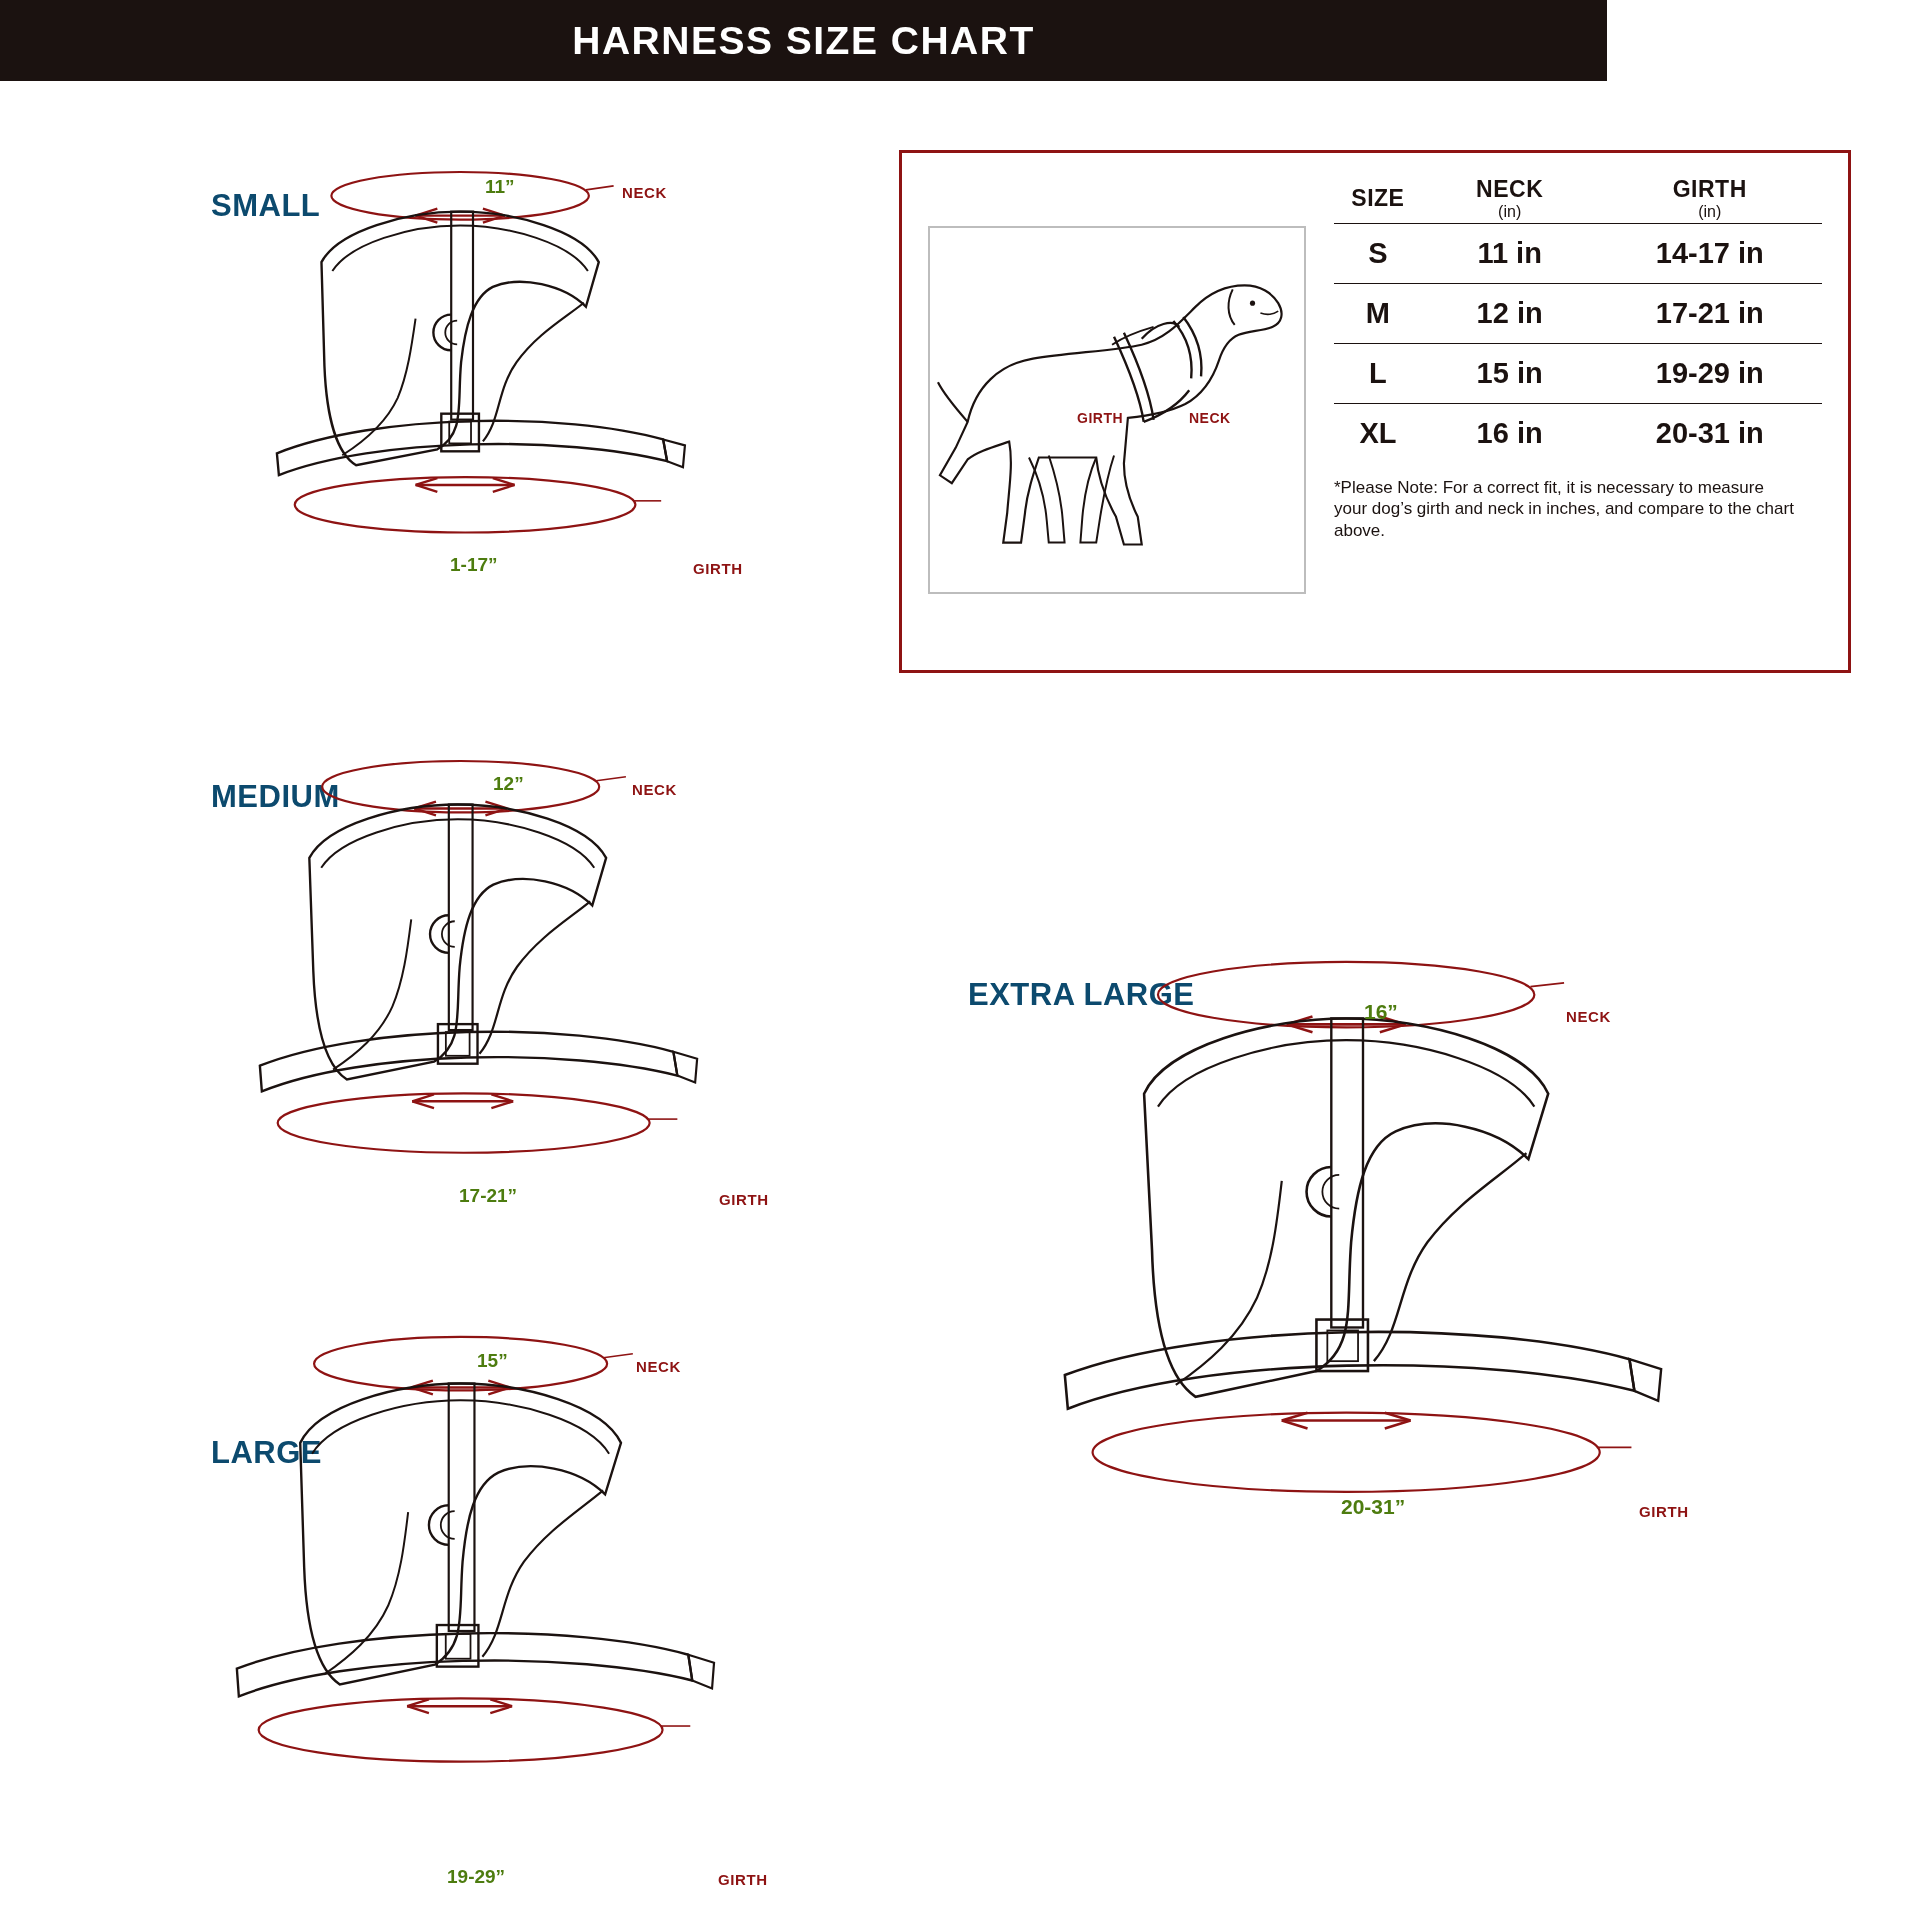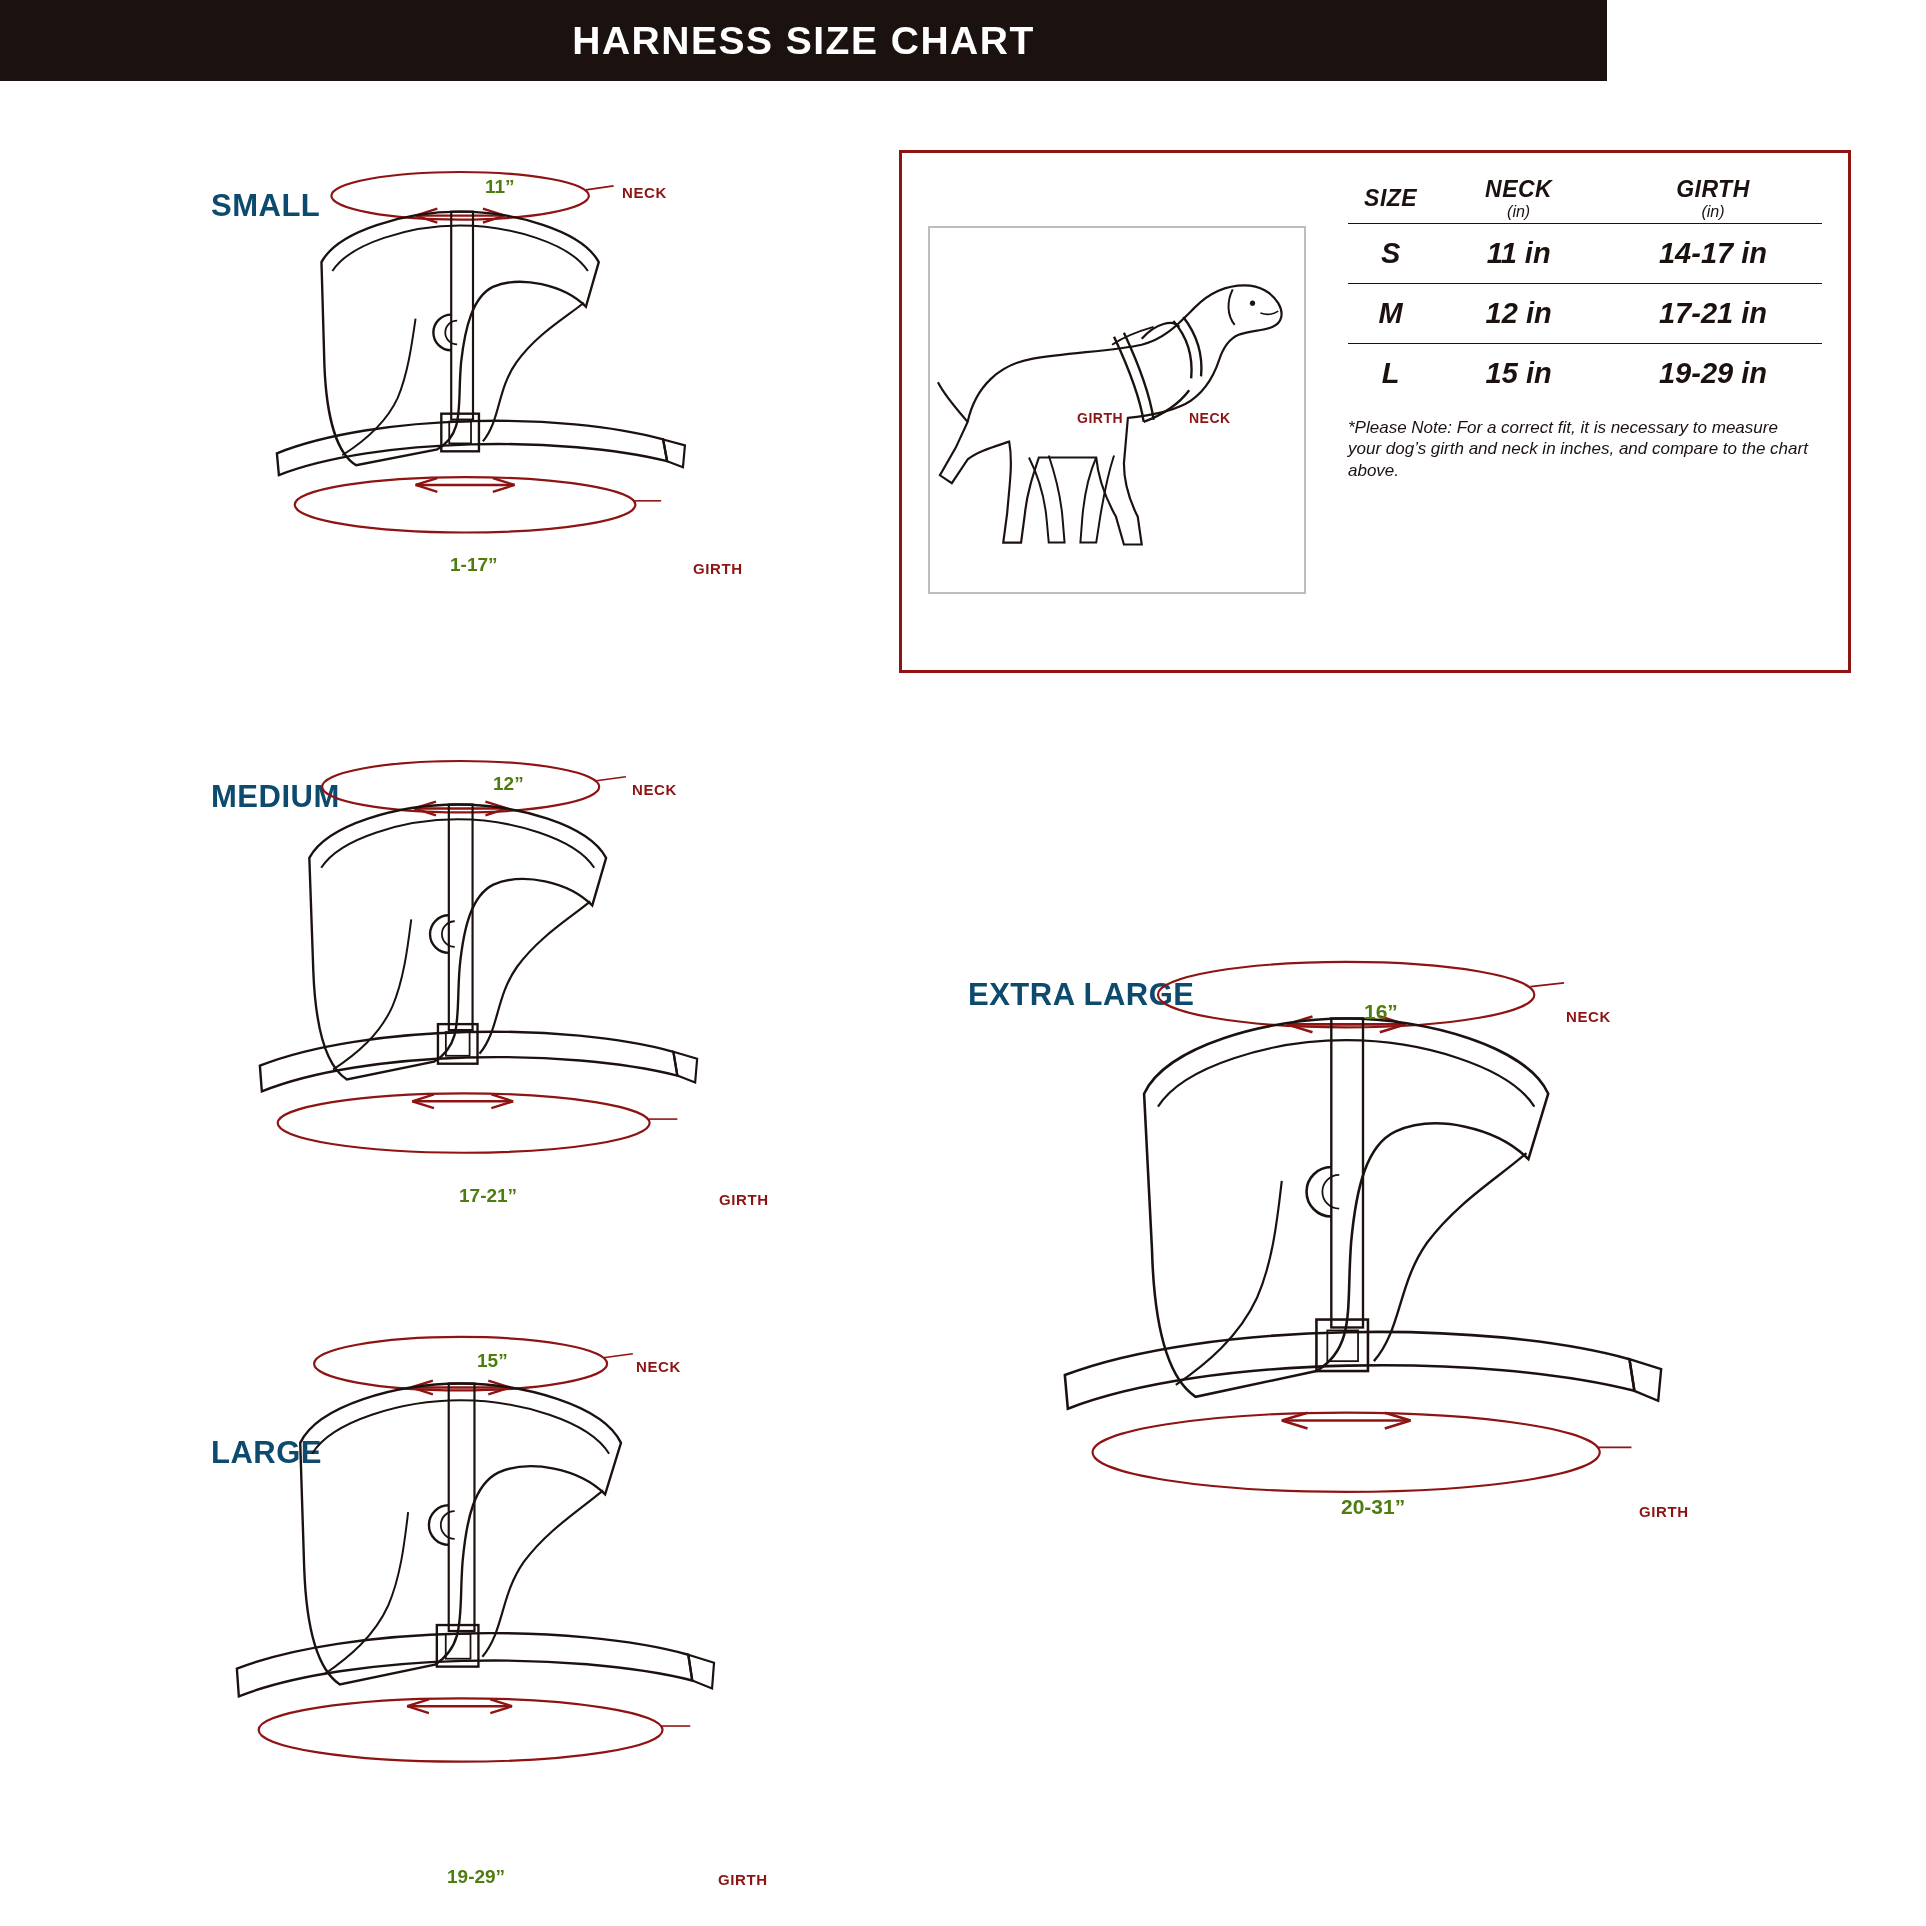--- a/index.html
+++ b/index.html
@@ -71,22 +71,21 @@
   .dog-box {
     width: 378px;
     height: 368px;
     border: 2px solid #bdbdbd;
     margin-top: 51px;
     position: relative;
     flex: 0 0 auto;
   }
   .table-wrap {
     flex: 1 1 auto;
-    padding-left: 42px;
-    font-style: italic;
+    padding-left: 28px;
   }
   table.size-table {
     width: 100%;
     border-collapse: collapse;
   }
   table.size-table th {
     font-size: 23px;
     font-weight: bold;
     color: #1b1210;
     padding-bottom: 2px;
@@ -359,19 +358,24 @@
           <tr>
             <td class="sizecol">M</td>
             <td class="neckcol">12 in</td>
             <td class="girthcol">17-21 in</td>
           </tr>
           <tr>
             <td class="sizecol">L</td>
             <td class="neckcol">15 in</td>
             <td class="girthcol">19-29 in</td>
           </tr>
+          <tr>
+            <td class="sizecol">XL</td>
+            <td class="neckcol">16 in</td>
+            <td class="girthcol">20-31 in</td>
+          </tr>
         </tbody>
       </table>
       <div class="note" style="margin-left:0;">*Please Note: For a correct fit, it is necessary to measure your dog’s girth and neck in inches, and compare to the chart above.</div>
     </div>
   </div>
 </div>
 
 
 </body></html>

